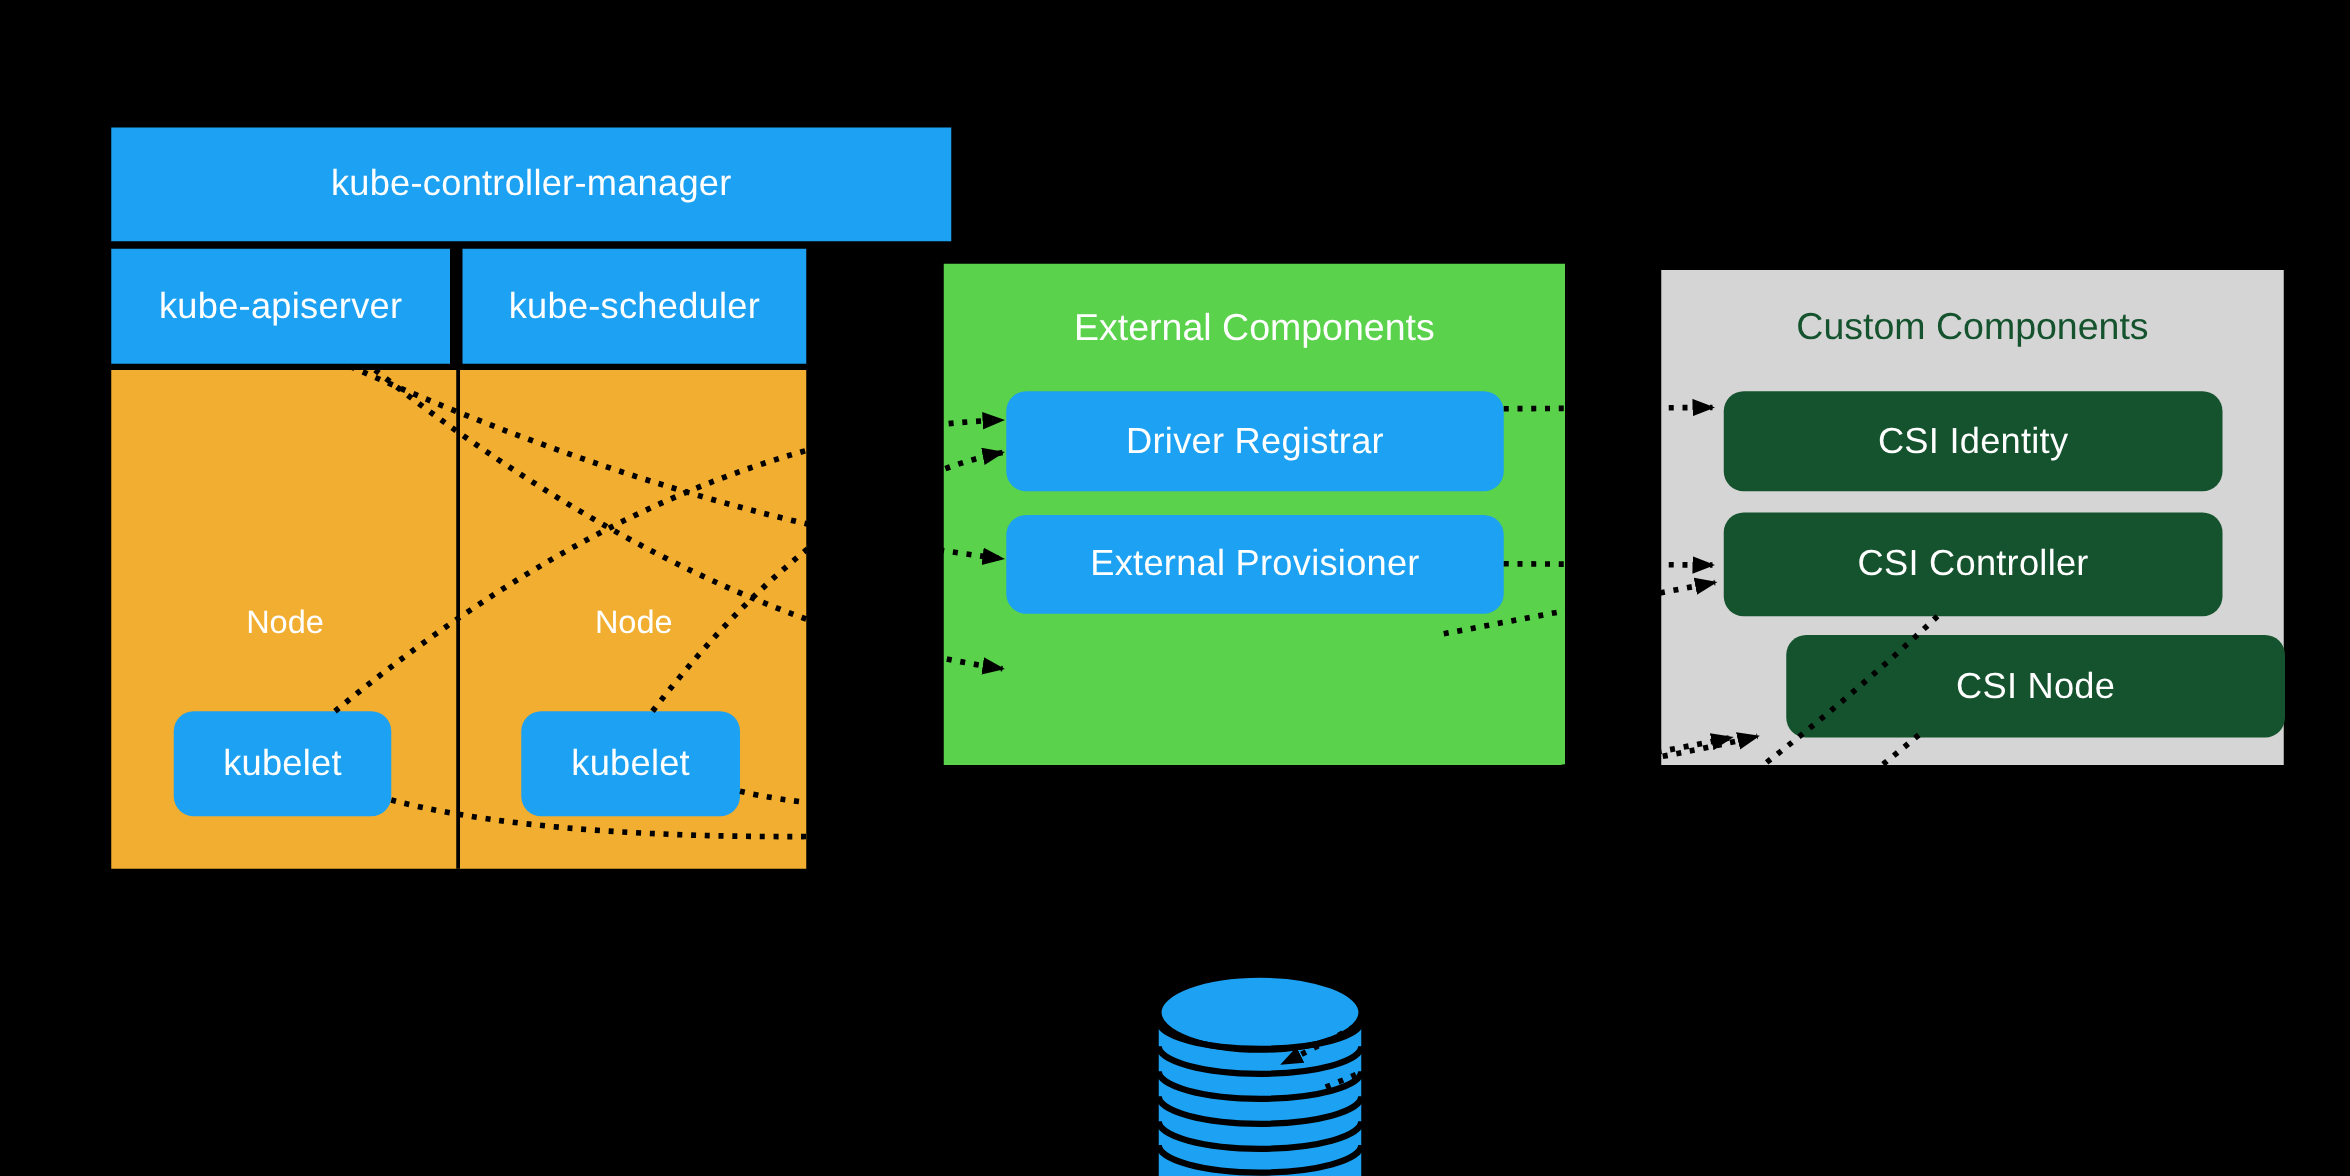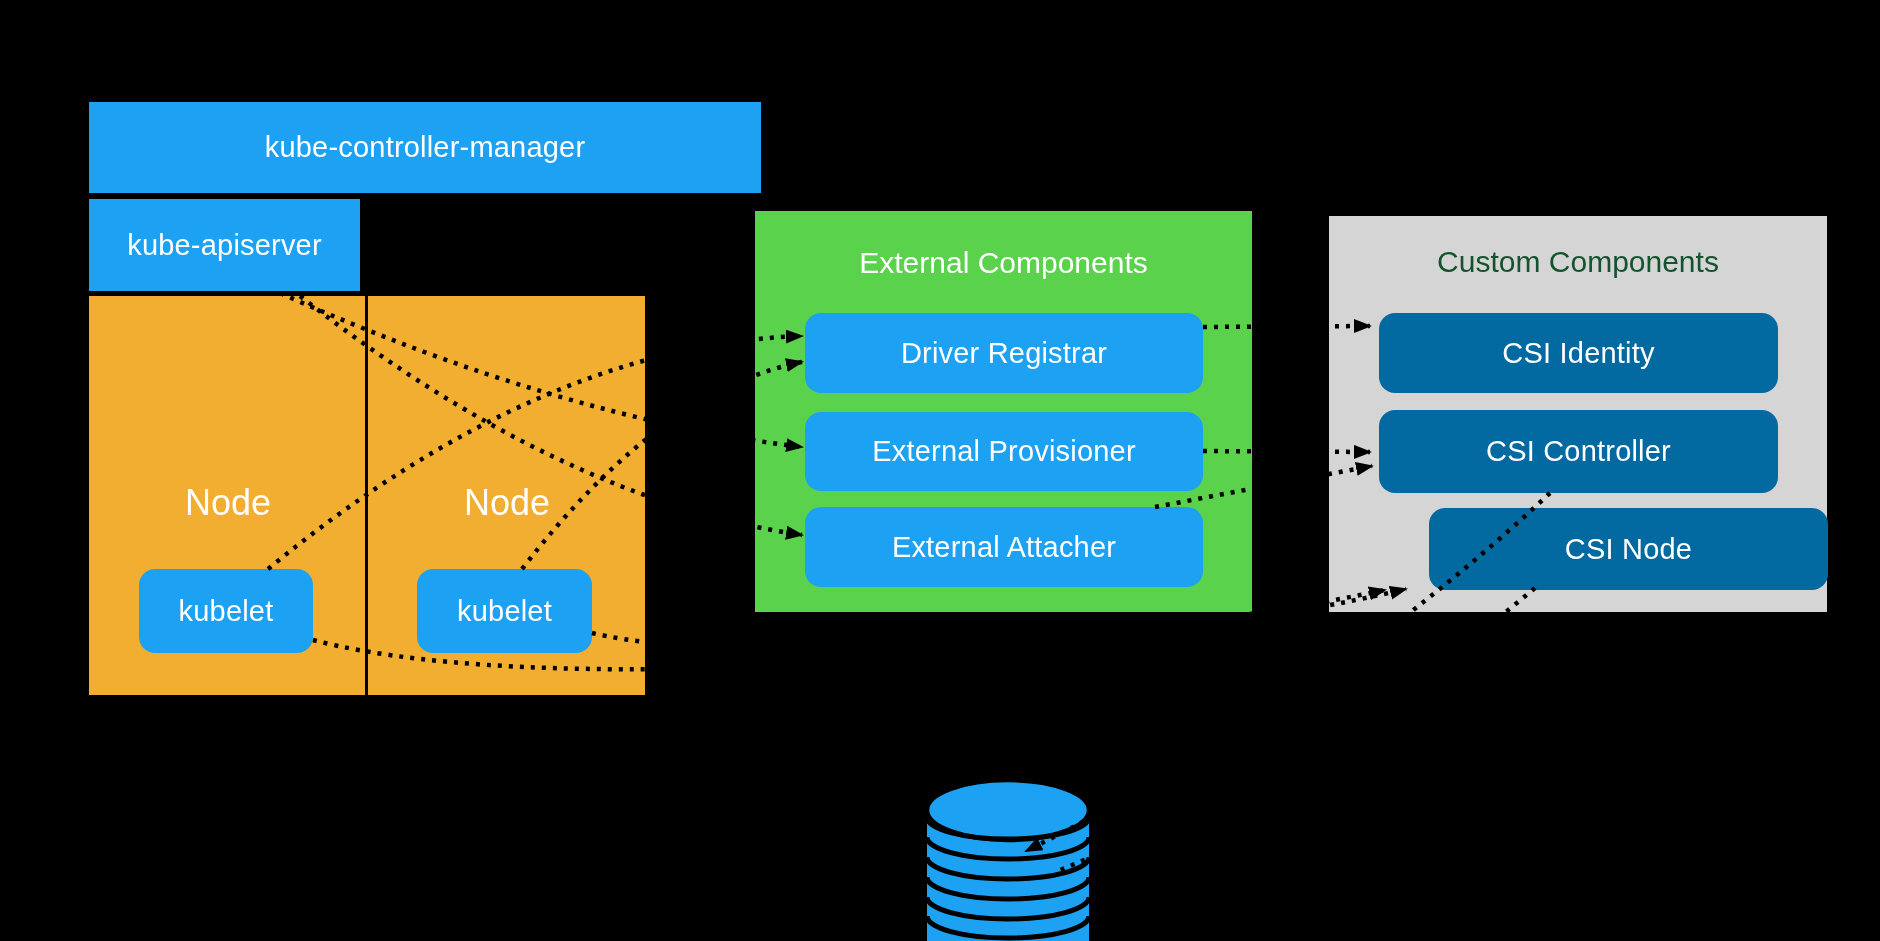--- a/index.html
+++ b/index.html
@@ -5,27 +5,27 @@
   html,body{margin:0;padding:0;background:#000;}
   #stage{
     position:relative;width:1880px;height:941px;background:#000;overflow:hidden;
     font-family:"Liberation Sans", sans-serif;
   }
   .box{position:absolute;display:flex;align-items:center;justify-content:center;box-sizing:border-box;}
   .blue{background:#1da1f2;color:#fff;}
   .label{font-size:29px;font-weight:500;letter-spacing:.2px;white-space:nowrap;}
   .panel-title{position:absolute;width:100%;text-align:center;font-size:30px;font-weight:500;}
   .rounded{border-radius:16px;}
-  .graybox{background:#0369a1;color:#fff;}
+  .graybox{background:#14532d;color:#fff;}
   #cm      {left:89px; top:102px;width:672px;height:91px;}
   #apisrv  {left:89px; top:199px;width:271px;height:92px;}
   #sched   {left:370px;top:199px;width:275px;height:92px;}
   #cluster {left:89px; top:296px;width:556px;height:399px;background:#f2ae31;}
   #divider {position:absolute;left:276px;top:0;width:3px;height:100%;background:#000;}
-  .nodelabel{position:absolute;top:186px;color:#fff;font-size:36px;font-weight:500;width:278px;text-align:center;}
+  .nodelabel{position:absolute;top:186px;color:#fff;font-size:26px;font-weight:500;width:278px;text-align:center;}
   #nodelabel-1{left:0;}
   #nodelabel-2{left:279px;}
   #kubelet1{left:139px;top:569px;width:174px;height:84px;}
   #kubelet2{left:417px;top:569px;width:175px;height:84px;}
   #extpanel{left:755px;top:211px;width:497px;height:401px;background:#5ad24b;}
   #extpanel .panel-title{top:35px;color:#fff;}
   #ext1{left:805px;top:313px;width:398px;height:80px;}
   #ext2{left:805px;top:412px;width:398px;height:79px;}
   #ext3{left:805px;top:507px;width:398px;height:80px;}
   #custpanel{left:1329px;top:216px;width:498px;height:396px;background:#d5d5d5;}
@@ -40,20 +40,23 @@
 <body>
 
 <div id="stage">
 
   <div id="cm" class="box blue">
     <span class="label">kube-controller-manager</span>
   </div>
   <div id="apisrv" class="box blue">
     <span class="label">kube-apiserver</span>
   </div>
+  <div id="sched" class="box blue">
+    <span class="label">kube-scheduler</span>
+  </div>
 
   <div id="cluster" class="box">
     <div id="divider"></div>
     <div id="nodelabel-1" class="nodelabel">Node</div>
     <div id="nodelabel-2" class="nodelabel">Node</div>
   </div>
   <div id="kubelet1" class="box blue rounded">
     <span class="label">kubelet</span>
   </div>
   <div id="kubelet2" class="box blue rounded">
@@ -61,23 +64,20 @@
   </div>
 
   <div id="extpanel" class="box">
     <div class="panel-title">External Components</div>
   </div>
   <div id="ext1" class="box blue rounded">
     <span class="label">Driver Registrar</span>
   </div>
   <div id="ext2" class="box blue rounded">
     <span class="label">External Provisioner</span>
-  </div>
-  <div id="ext3" class="box blue rounded">
-    <span class="label">External Attacher</span>
   </div>
 
   <div id="custpanel" class="box">
     <div class="panel-title">Custom Components</div>
   </div>
   <div id="cust1" class="box graybox rounded">
     <span class="label">CSI Identity</span>
   </div>
   <div id="cust2" class="box graybox rounded">
     <span class="label">CSI Controller</span>

